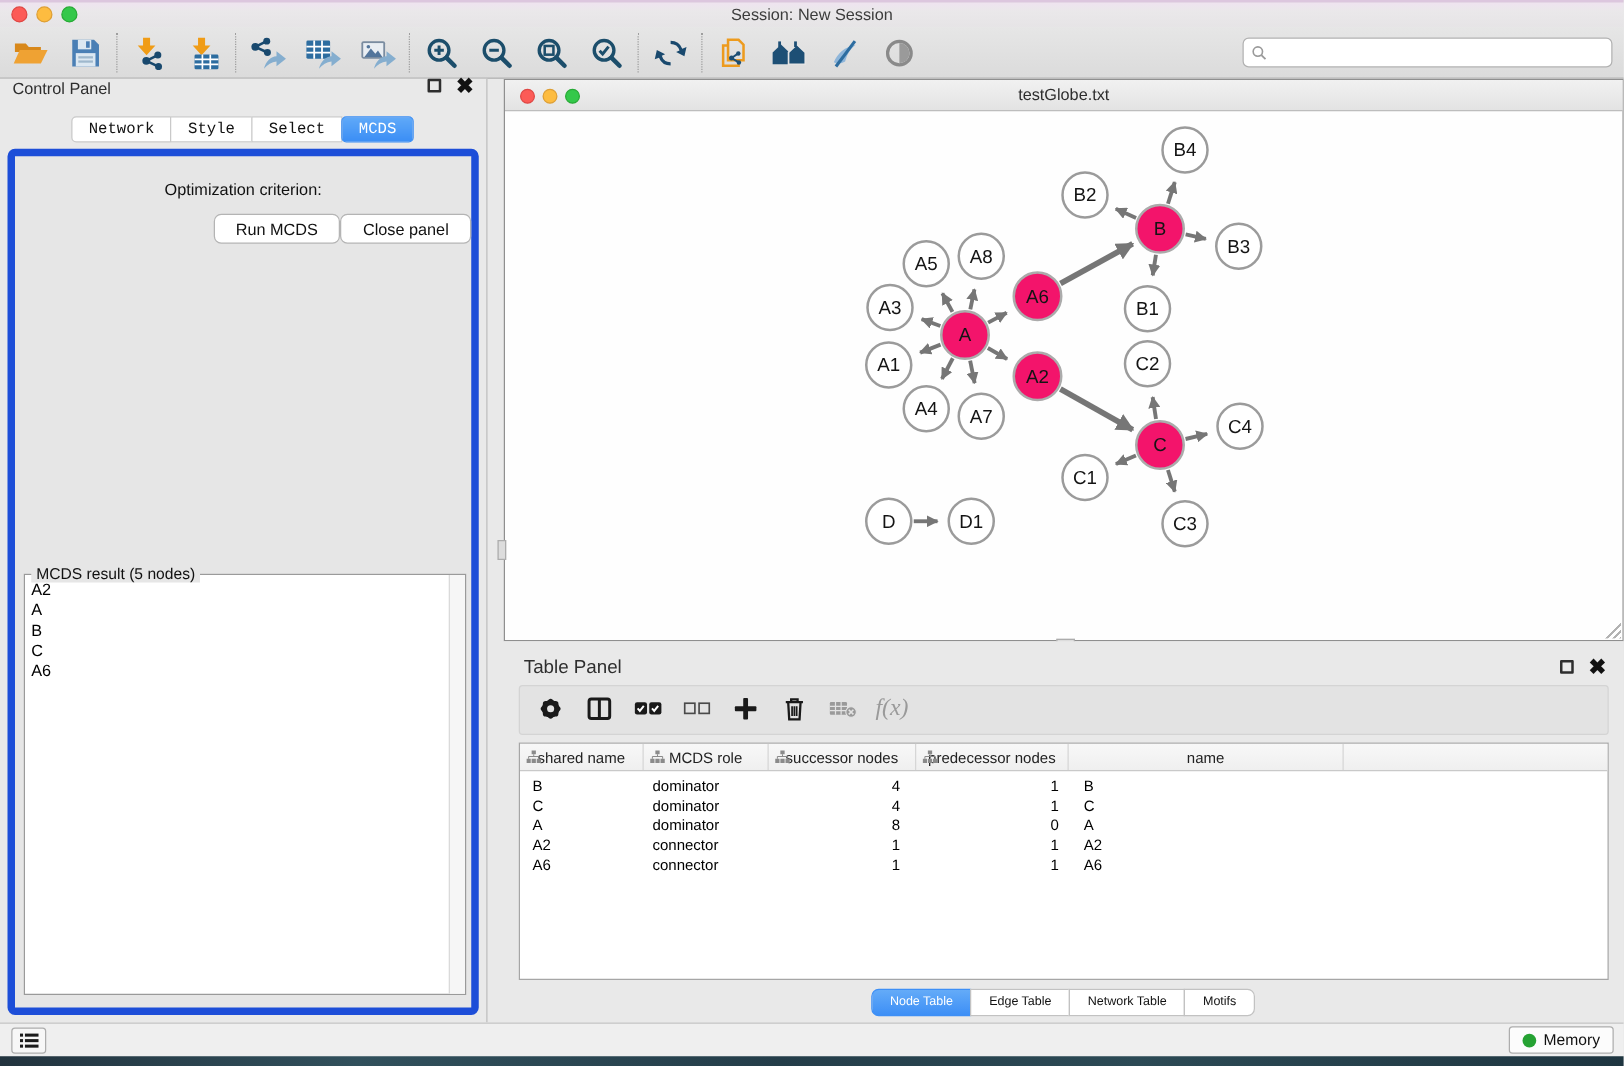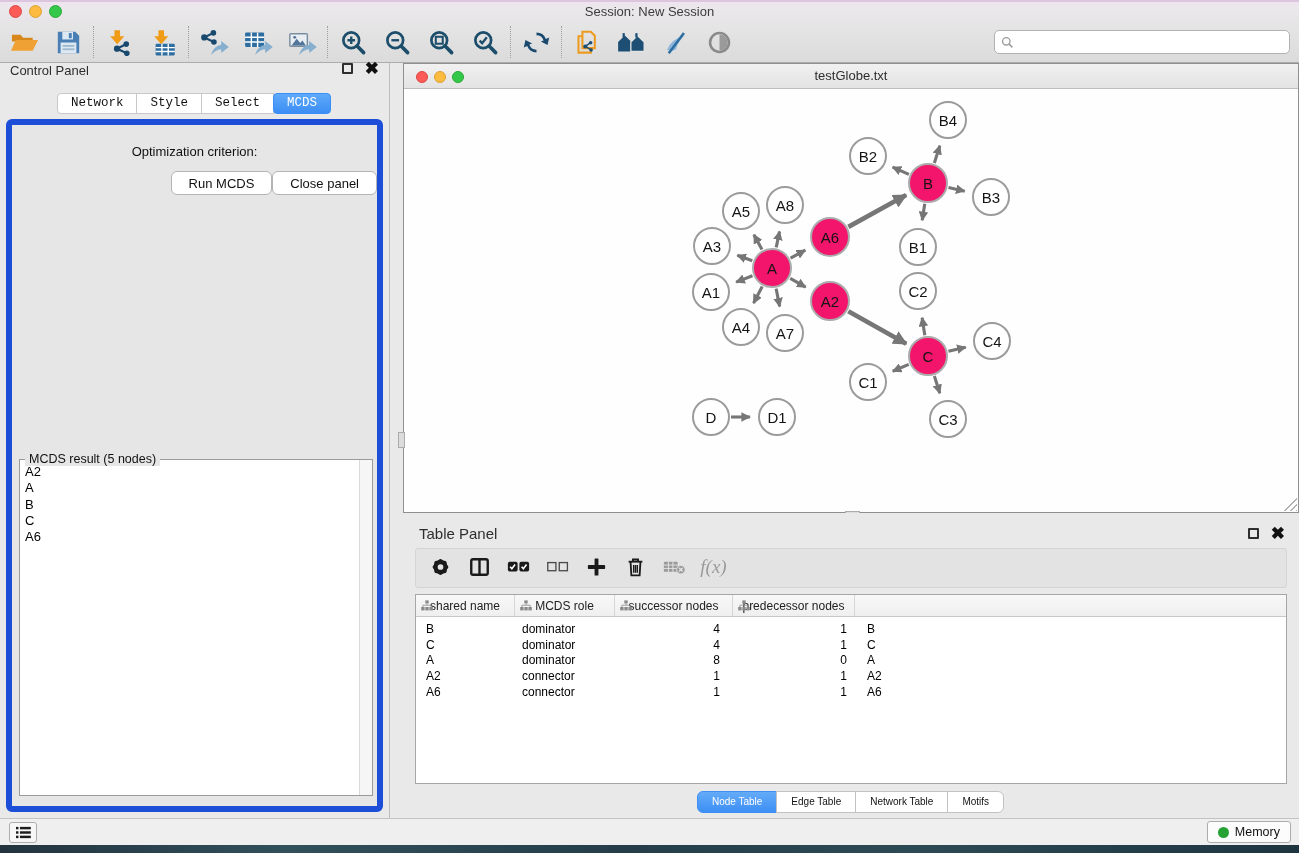--- a/index.html
+++ b/index.html
@@ -482,20 +482,23 @@
               <g fill="#8A8A8A">
                 <rect x="4.3" y="0.4" width="3.4" height="3"></rect>
                 <rect x="0.2" y="7" width="3.4" height="3.4"></rect>
                 <rect x="4.3" y="7" width="3.4" height="3.4"></rect>
                 <rect x="8.4" y="7" width="3.4" height="3.4"></rect>
               </g>
               <path d="M6 3.4 V5.2 M1.9 7 V5.2 H10.1 V7" fill="none" stroke="#8A8A8A" stroke-width="0.8"></path>
             </svg></span>
           <span>predecessor nodes</span>
         </div>
+        <div class="th" style="width: 220px;">
+          <span>name</span>
+        </div>
         <div class="th" style="flex: 1 1 0%; border-right: none;"></div>
       </div>
     <div id="tp-tbody">
         <div class="tr">
           <div class="td" style="width: 99px; text-align: left; padding-left: 10px;">B</div>
           <div class="td" style="width: 100px; text-align: left; padding-left: 7px;">dominator</div>
           <div class="td" style="width: 118px; text-align: right; padding-right: 13px;">4</div>
           <div class="td" style="width: 122px; text-align: right; padding-right: 8px;">1</div>
           <div class="td" style="width: 220px; text-align: left; padding-left: 12px;">B</div>
         </div>

